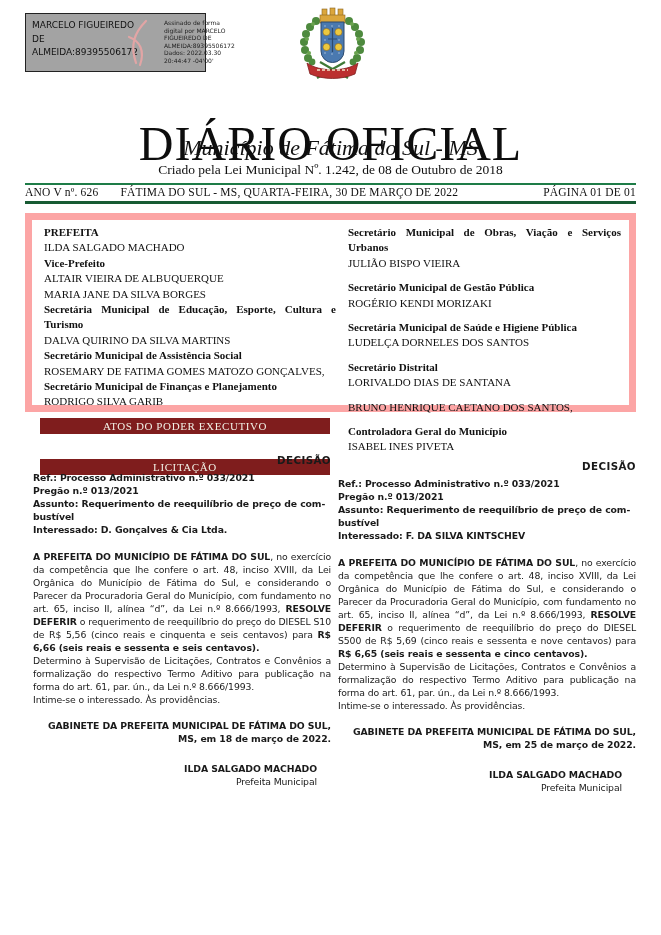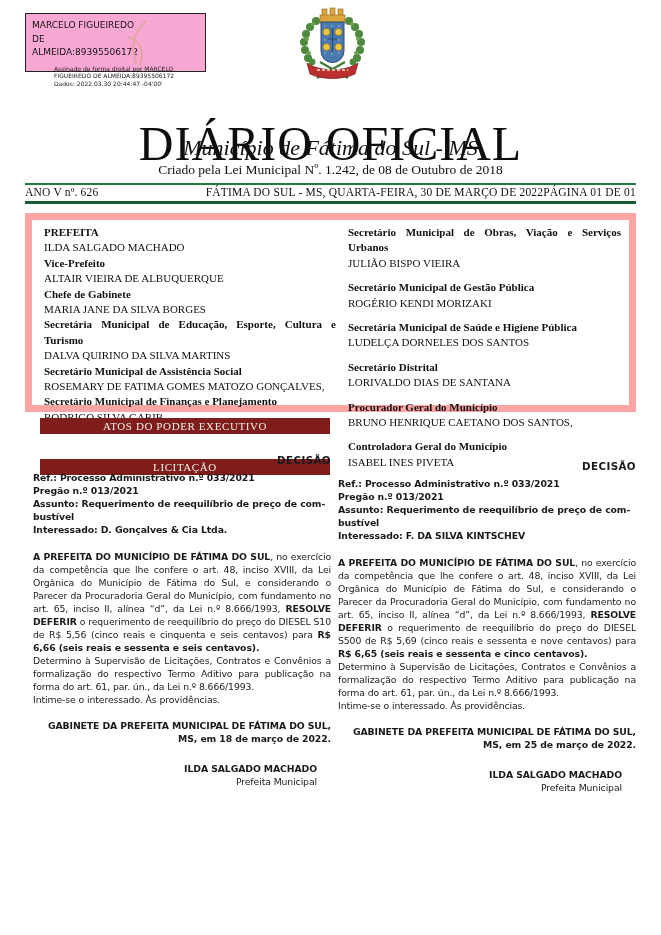--- a/index.html
+++ b/index.html
@@ -1,41 +1,41 @@
 <!DOCTYPE html>
 <html><head>
 <meta charset="utf-8">
 <style>
   html,body{margin:0;padding:0;background:#ffffff;}
   .page{position:relative;width:661px;height:935px;background:#ffffff;overflow:hidden;
         font-family:"Liberation Serif", serif;color:#111;}
 
   
   .sig-box{position:absolute;left:25px;top:13px;width:181px;height:59px;
-           border:1.5px solid #222;box-sizing:border-box;display:flex;background:#f9a8d4;flex-direction:column;}
+           border:1.5px solid #222;box-sizing:border-box;display:flex;background:#a3a3a3;}
   .sig-names{width:104px;padding:5px 0 0 6px;font-family:"DejaVu Sans", sans-serif;
              font-size:9px;line-height:13.5px;color:#111;}
   .sig-flourish{position:absolute;left:100px;top:5px;width:26px;height:48px;}
   .sig-details{padding:5px 2px 0 28px;font-family:"DejaVu Sans", sans-serif;
                font-size:6px;line-height:7.5px;color:#222;}
 
   
   .crest{position:absolute;left:295px;top:6px;width:75px;height:76px;}
 
   
   .m-title{position:absolute;top:84px;left:0;width:100%;text-align:center;
            font-size:48px;letter-spacing:1px;color:#0d0d0d;margin-top:32px;}
   .m-sub{position:absolute;top:135px;left:0;width:100%;text-align:center;font-size:22px;font-style:italic;}
   .m-created{position:absolute;top:162px;left:0;width:100%;text-align:center;font-size:13.5px;}
 
   .rule-green{position:absolute;left:25px;width:611px;height:2px;background:#1e7c47;}
   .rule-dark{position:absolute;left:25px;width:611px;height:2.5px;background:#175b33;}
   .dateline{position:absolute;top:186px;left:25px;width:611px;display:flex;
             font-size:11.5px;letter-spacing:0.2px;}
-  .dateline .mid{margin-left:22px;flex:1;text-align:right;}
+  .dateline .mid{margin-left:22px;flex:1;text-align:left;}
 
   
   .off-box{position:absolute;left:25px;top:213px;width:611px;height:199px;
            border:7px solid #fca5a5;box-sizing:border-box;display:flex;
            padding:5px 8px 4px 12px;gap:12px;}
   .off-col{font-size:11px;line-height:15.4px;}
   .off-col.left{width:292px;}
   .off-col.right{flex:1;}
   .official .role{font-weight:bold;text-align:justify;}
   .off-col.right .official{margin-top:9px;}
@@ -148,21 +148,20 @@
     <div class="off-col left">
         <div class="official">
           <div class="role">PREFEITA</div>
           <div class="name">ILDA SALGADO MACHADO</div>
         </div>
         <div class="official">
           <div class="role">Vice-Prefeito</div>
           <div class="name">ALTAIR VIEIRA DE ALBUQUERQUE</div>
         </div>
         <div class="official">
-          <div class="role">Chefe de Gabinete</div>
           <div class="name">MARIA JANE DA SILVA BORGES</div>
         </div>
         <div class="official">
           <div class="role">Secretária Municipal de Educação, Esporte, Cultura e Turismo</div>
           <div class="name">DALVA QUIRINO DA SILVA MARTINS</div>
         </div>
         <div class="official">
           <div class="role">Secretário Municipal de Assistência Social</div>
           <div class="name">ROSEMARY DE FATIMA GOMES MATOZO GONÇALVES,</div>
         </div>
@@ -182,21 +181,20 @@
         </div>
         <div class="official">
           <div class="role">Secretária Municipal de Saúde e Higiene Pública</div>
           <div class="name">LUDELÇA DORNELES DOS SANTOS</div>
         </div>
         <div class="official">
           <div class="role">Secretário Distrital</div>
           <div class="name">LORIVALDO DIAS DE SANTANA</div>
         </div>
         <div class="official">
-          <div class="role">Procurador Geral do Município</div>
           <div class="name">BRUNO HENRIQUE CAETANO DOS SANTOS,</div>
         </div>
         <div class="official">
           <div class="role">Controladora Geral do Município</div>
           <div class="name">ISABEL INES PIVETA</div>
         </div>
       </div>
   </div>
 
   <div class="banner" style="top:418px;">ATOS DO PODER EXECUTIVO</div>

